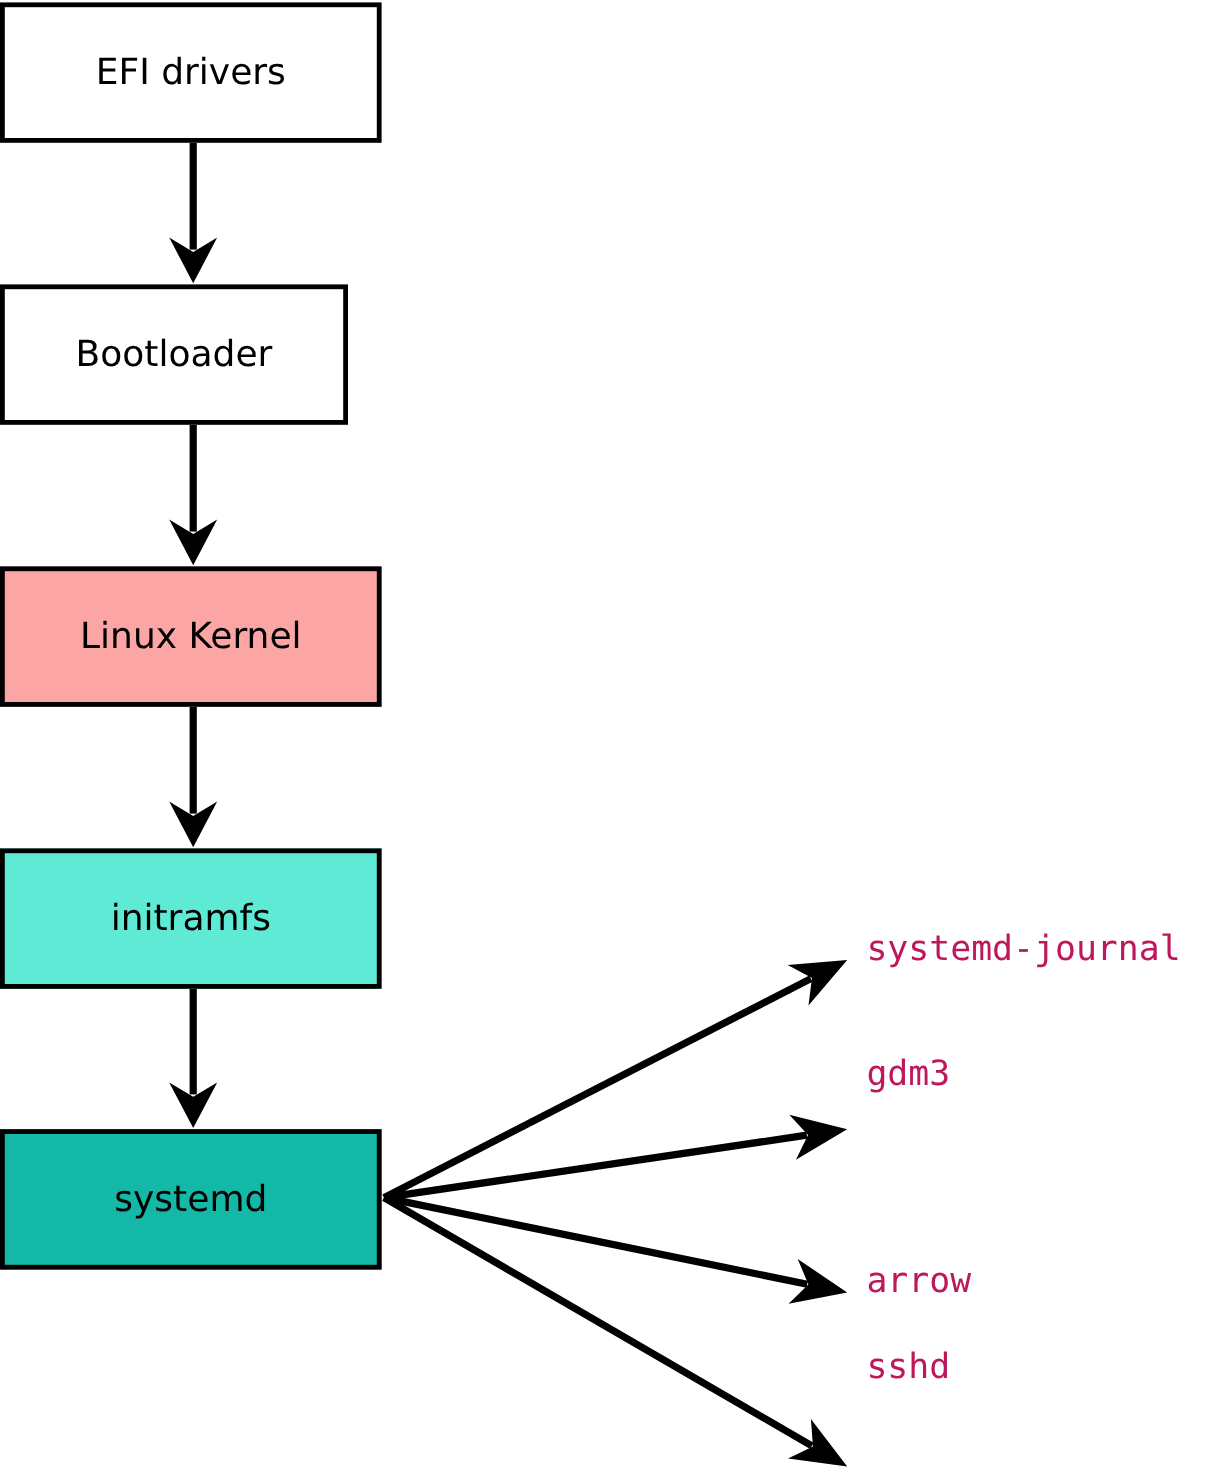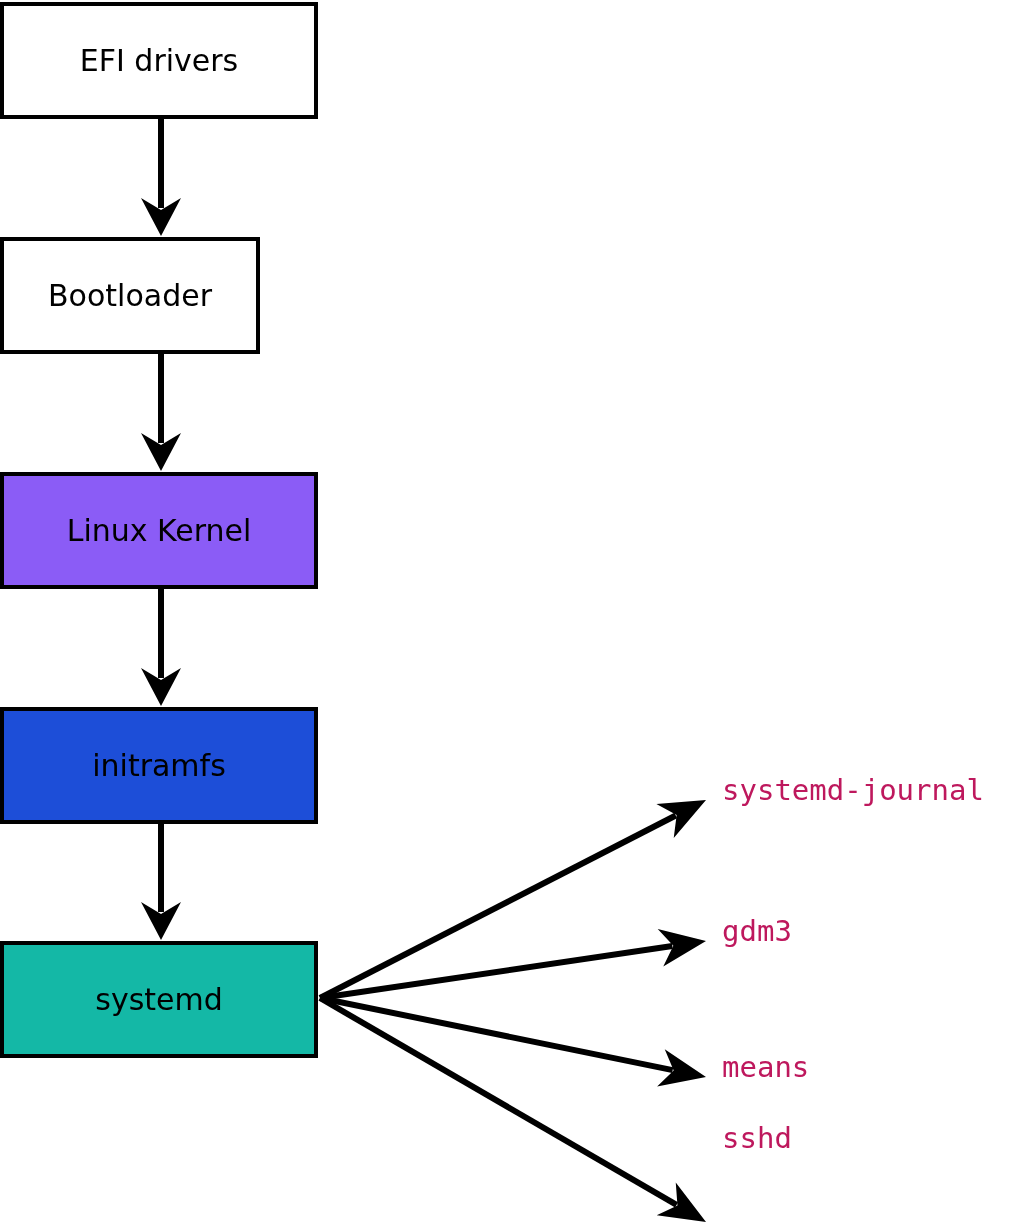--- a/index.html
+++ b/index.html
@@ -77,35 +77,35 @@
       <line x1="320" y1="998" x2="672.6904626165443" y2="1070.1827630743705" stroke="#000000" stroke-width="6"></line>
       <polygon points="706.00,1077.00 657.12,1086.39 673.67,1070.38 664.74,1049.16" fill="#000000"></polygon>
       <line x1="320" y1="998" x2="676.5929080489749" y2="1204.9347445672809" stroke="#000000" stroke-width="6"></line>
       <polygon points="706.00,1222.00 656.68,1215.35 677.46,1205.44 675.75,1182.48" fill="#000000"></polygon>
     </svg>
 
   <div id="boxes">
       <div class="node-box" style="left: 0px; top: 2px; width: 318px; height: 117px; border-color: rgb(0, 0, 0); background: rgb(255, 255, 255);">
         <span class="node-label">EFI drivers</span>
       </div>
-      <div class="node-box" style="left: 0px; top: 237px; width: 260px; height: 117px; border-color: rgb(0, 0, 0); background: rgb(255, 255, 255);">
+      <div class="node-box" style="left: 0px; top: 237px; width: 290px; height: 117px; border-color: rgb(0, 0, 0); background: rgb(255, 255, 255);">
         <span class="node-label">Bootloader</span>
       </div>
-      <div class="node-box" style="left: 0px; top: 472px; width: 318px; height: 117px; border-color: rgb(0, 0, 0); background: #8b5cf6;">
+      <div class="node-box" style="left: 0px; top: 472px; width: 318px; height: 117px; border-color: rgb(0, 0, 0); background: #fca5a5;">
         <span class="node-label">Linux Kernel</span>
       </div>
-      <div class="node-box" style="left: 0px; top: 707px; width: 318px; height: 117px; border-color: rgb(0, 0, 0); background: #1d4ed8;">
+      <div class="node-box" style="left: 0px; top: 707px; width: 318px; height: 117px; border-color: rgb(0, 0, 0); background: #5eead4;">
         <span class="node-label">initramfs</span>
       </div>
       <div class="node-box" style="left: 0px; top: 941px; width: 318px; height: 117px; border-color: rgb(0, 0, 0); background: #14b8a6;">
         <span class="node-label">systemd</span>
       </div>
     </div>
 
   <div id="leaf-labels">
       <div class="leaf-label" style="left: 722px; top: 776px;">systemd-journal</div>
-      <div class="leaf-label" style="left: 722px; top: 917px;">gdm3</div>
-      <div class="leaf-label" style="left: 722px; top: 1053px;">means</div>
+      <div class="leaf-label" style="left: 722px; top: 880px;">gdm3</div>
+      <div class="leaf-label" style="left: 722px; top: 1053px;">arrow</div>
       <div class="leaf-label" style="left: 722px; top: 1124px;">sshd</div>
     </div>
 
 
 </div>
 
 </body></html>

